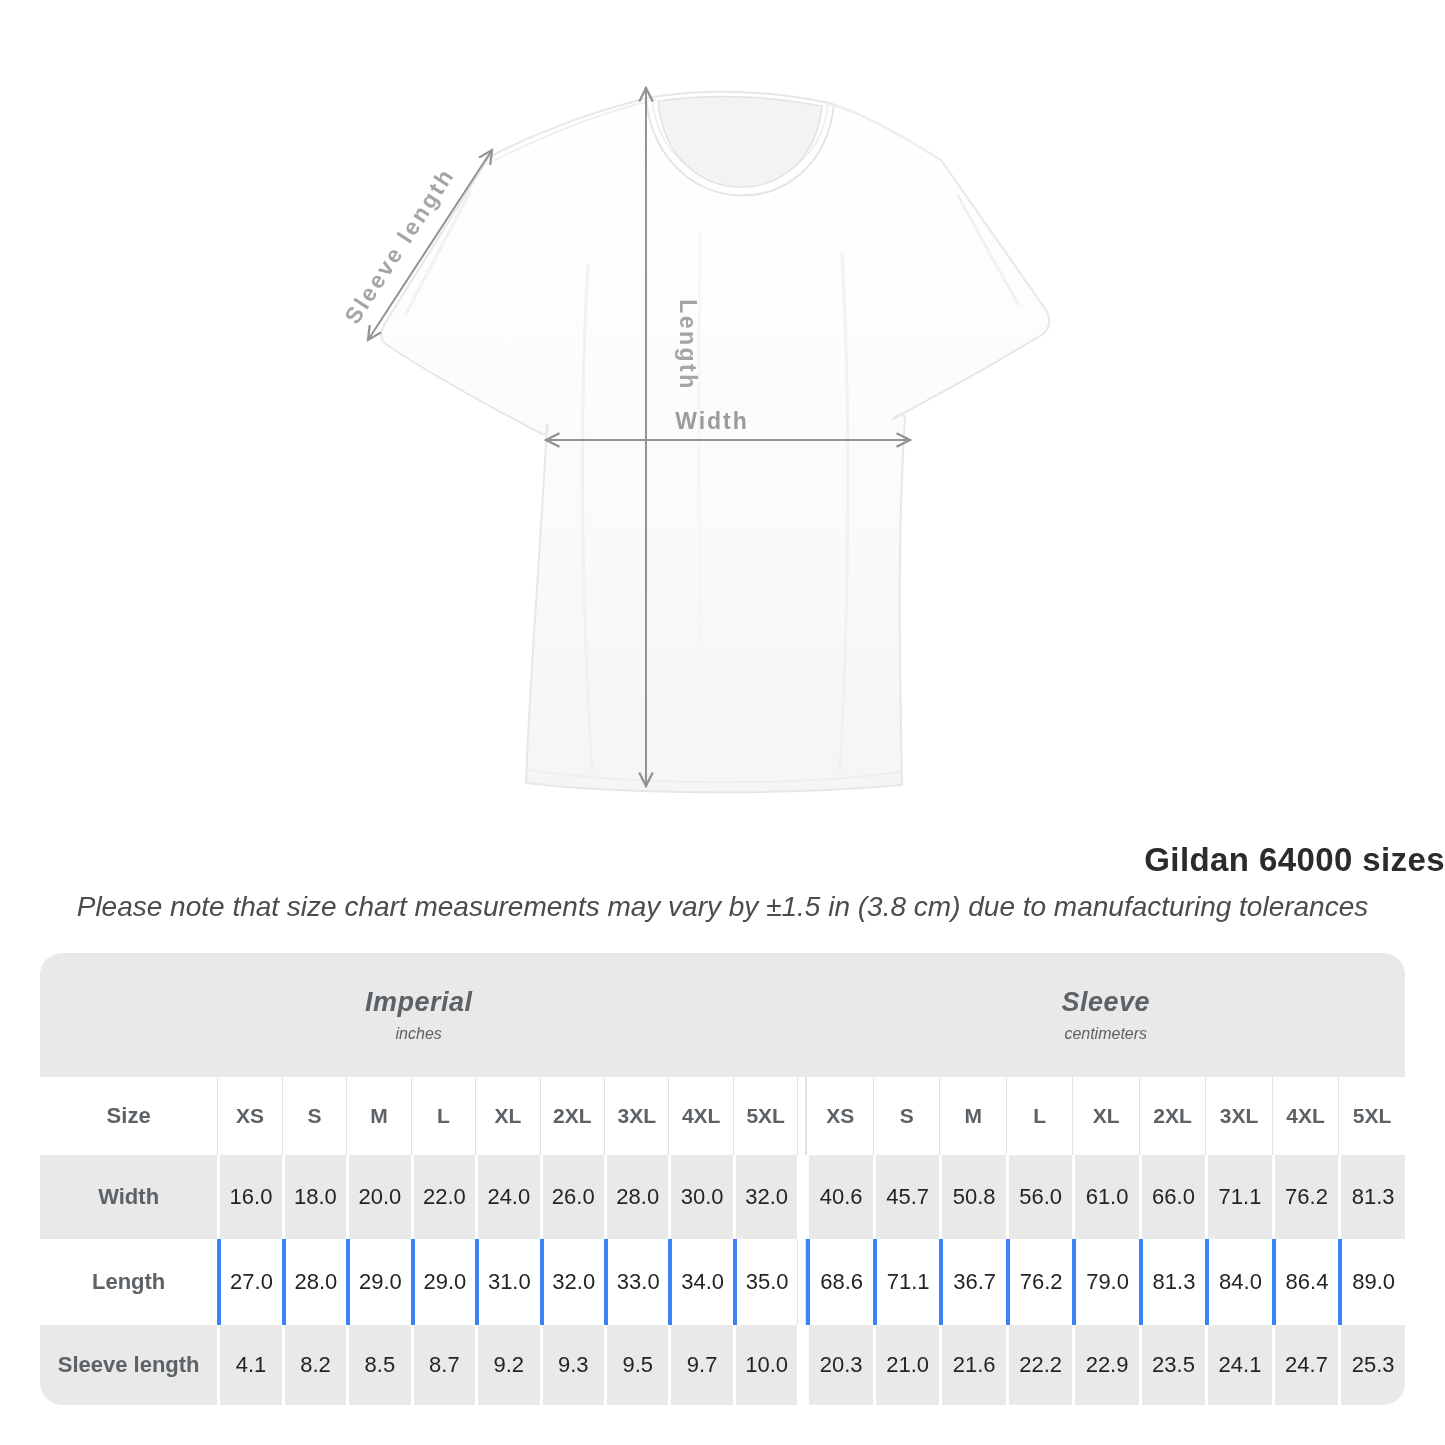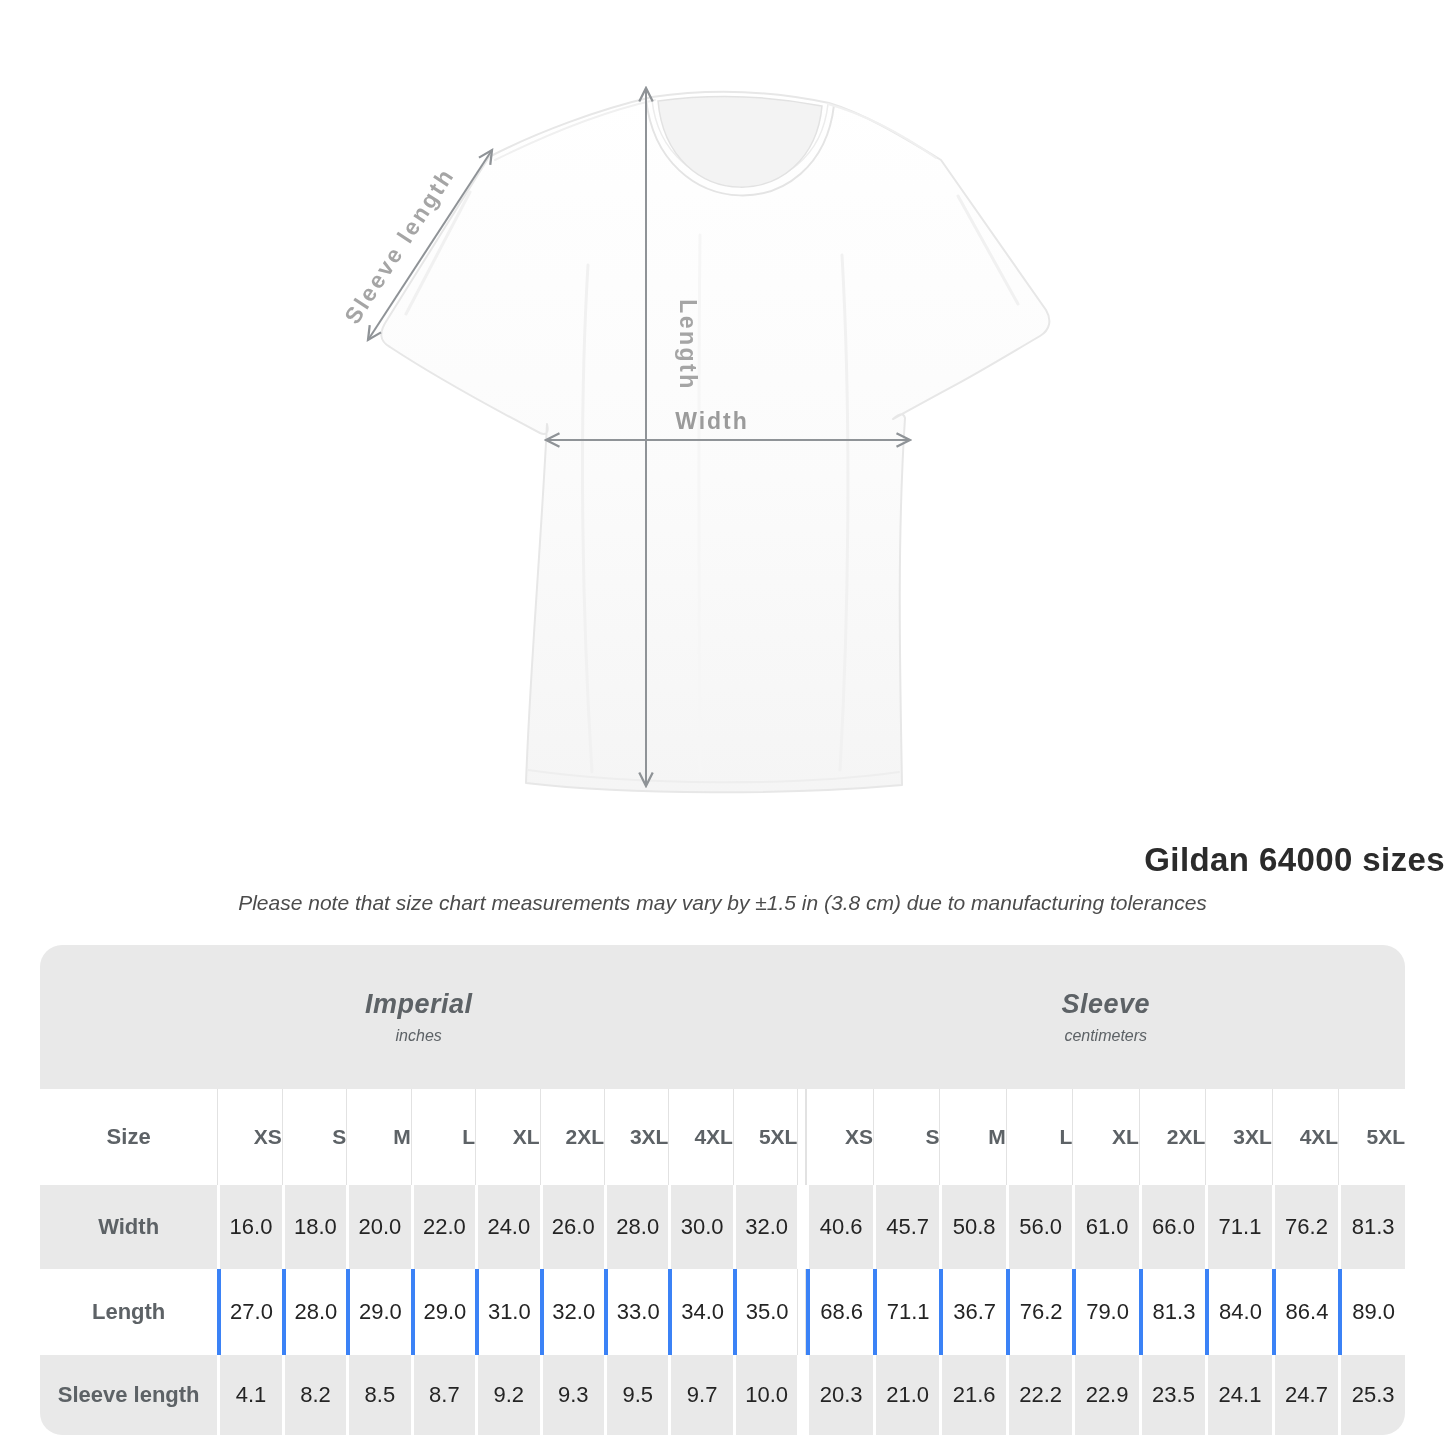--- a/index.html
+++ b/index.html
@@ -8,39 +8,39 @@
 
   
   .diagram{display:block;margin:0 auto;}
 
   
   h1.title{
     text-align:right;font-size:33px;line-height:38px;color:#2b2b2b;
     margin:26px 0 12px;font-weight:bold;letter-spacing:.4px;
   }
   p.note{
-    text-align:center;font-style:italic;font-size:21px;color:#4c4c4c;
+    text-align:center;font-style:italic;font-size:28px;color:#4c4c4c;
     margin:0 0 30px;
   }
 
   
   .table-wrap{width:1365px;margin:0 auto;border-radius:22px;overflow:hidden;background:#fff;}
   table.sizes-table{width:100%;border-collapse:separate;border-spacing:0;table-layout:fixed;}
   col.c-label{width:176px;}
   col.c-imp{width:64px;}
   col.c-div{width:9px;}
   col.c-met{width:66px;}
 
-  tr.band th{background:#e9e9e9;height:144px;vertical-align:middle;text-align:center;padding:0;}
+  tr.band th{background:#e9e9e9;height:124px;vertical-align:middle;text-align:center;padding:0;}
   tr.band th.band-div{background:#e9e9e9;}
   .g-name{font-size:27px;font-weight:bold;font-style:italic;color:#5d6266;letter-spacing:.5px;}
   .g-unit{font-size:16px;font-style:italic;color:#5d6266;font-weight:normal;margin-top:7px;}
 
-  tr.sizes-row th{background:#ffffff;height:96px;font-size:21px;color:#5d6266;font-weight:bold;text-align:center;padding:0;}
-  tr.sizes-row th.size-col{border-left:1px solid #e2e2e2;text-align:right;}
+  tr.sizes-row th{background:#ffffff;height:78px;font-size:21px;color:#5d6266;font-weight:bold;text-align:center;padding:0;}
+  tr.sizes-row th.size-col{border-left:1px solid #e2e2e2;}
   tr.sizes-row th.divider{border-left:1px solid #e2e2e2;border-right:1px solid #e2e2e2;background:#fff;}
   tr.sizes-row th.rowlabel{font-size:22px;}
 
   tbody td{font-size:22px;color:#242424;text-align:center;vertical-align:middle;padding:0;background:#fff;}
   tbody td.rowlabel{font-weight:bold;color:#5d6266;}
   tbody tr.r-width td{height:84px;}
   tbody tr.r-length td{height:86px;}
   tbody tr.r-sleeve td{height:80px;}
 
   tbody tr.gray td{background:#e9e9e9;}

